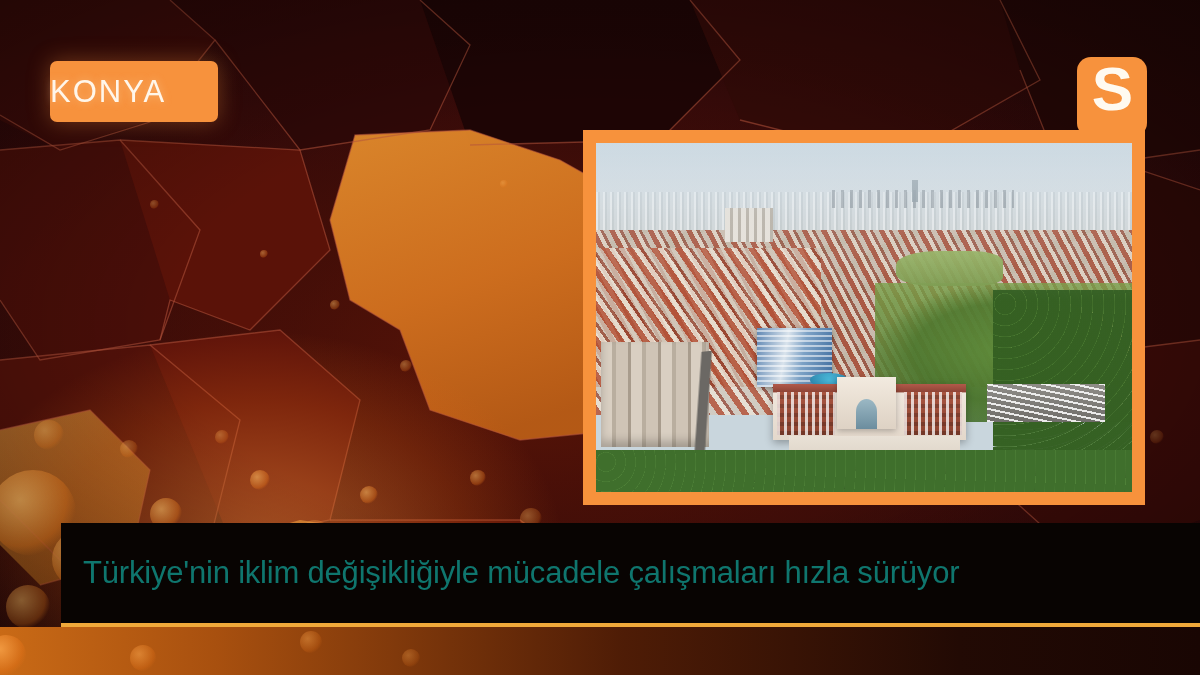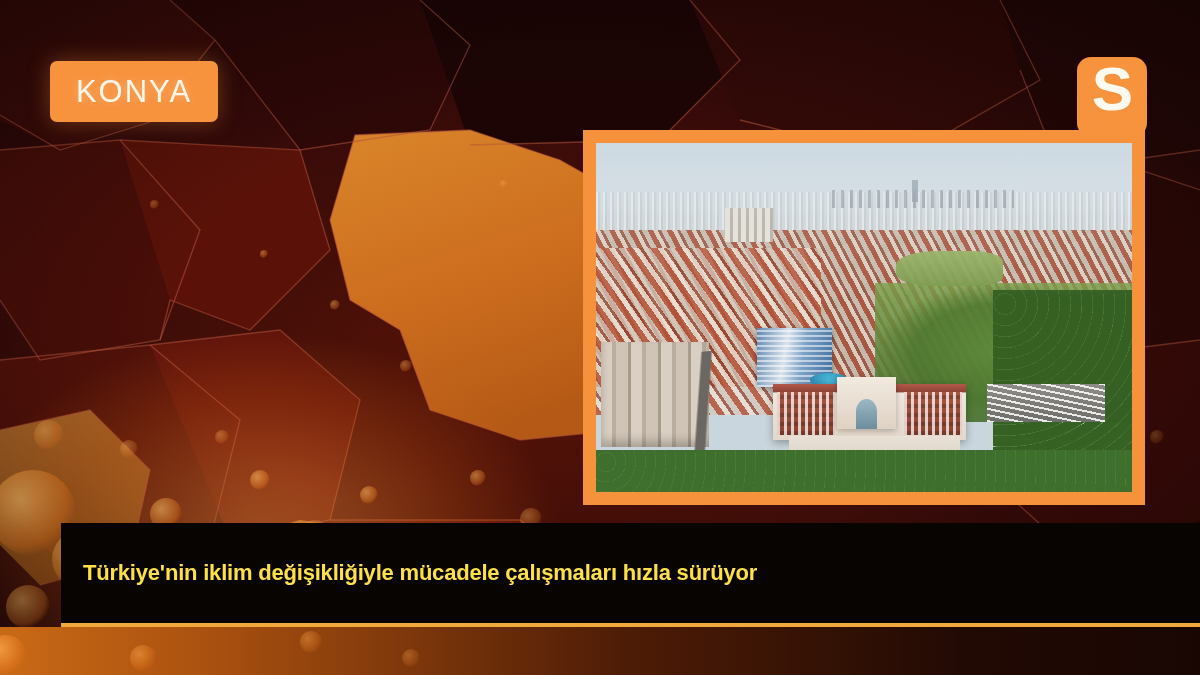--- a/index.html
+++ b/index.html
@@ -61,21 +61,21 @@
   .city-badge {
     position: absolute;
     left: 50px;
     top: 61px;
     width: 168px;
     height: 61px;
     border-radius: 7px;
     background: #f7923d;
     display: flex;
     align-items: center;
-    justify-content: center;
+    justify-content: flex-start;
     box-shadow: 0 0 22px rgba(247,146,61,0.35);
   }
   .city-badge span {
     color: #fff6ea;
     font-size: 31px;
     letter-spacing: 2px;
     font-weight: 400;
     line-height: 1;
     text-shadow: 0 0 8px rgba(255,240,220,0.35);
   }
@@ -271,23 +271,23 @@
     height: 104px;
     background: #080402;
     border-bottom: 4px solid #f0a93a;
     box-sizing: border-box;
     display: flex;
     align-items: center;
   }
   .headline-bar h1 {
     margin: 0;
     padding: 0 24px 0 22px;
-    color: #fde047;
-    font-size: 22px;
-    font-weight: bold;
+    color: #0f766e;
+    font-size: 31px;
+    font-weight: normal;
     line-height: 1.33;
     letter-spacing: -0.2px;
     max-width: 1010px;
   }
 
   
   .bottom-strip {
     position: absolute;
     left: 0; right: 0; bottom: 0;
     height: 48px;

